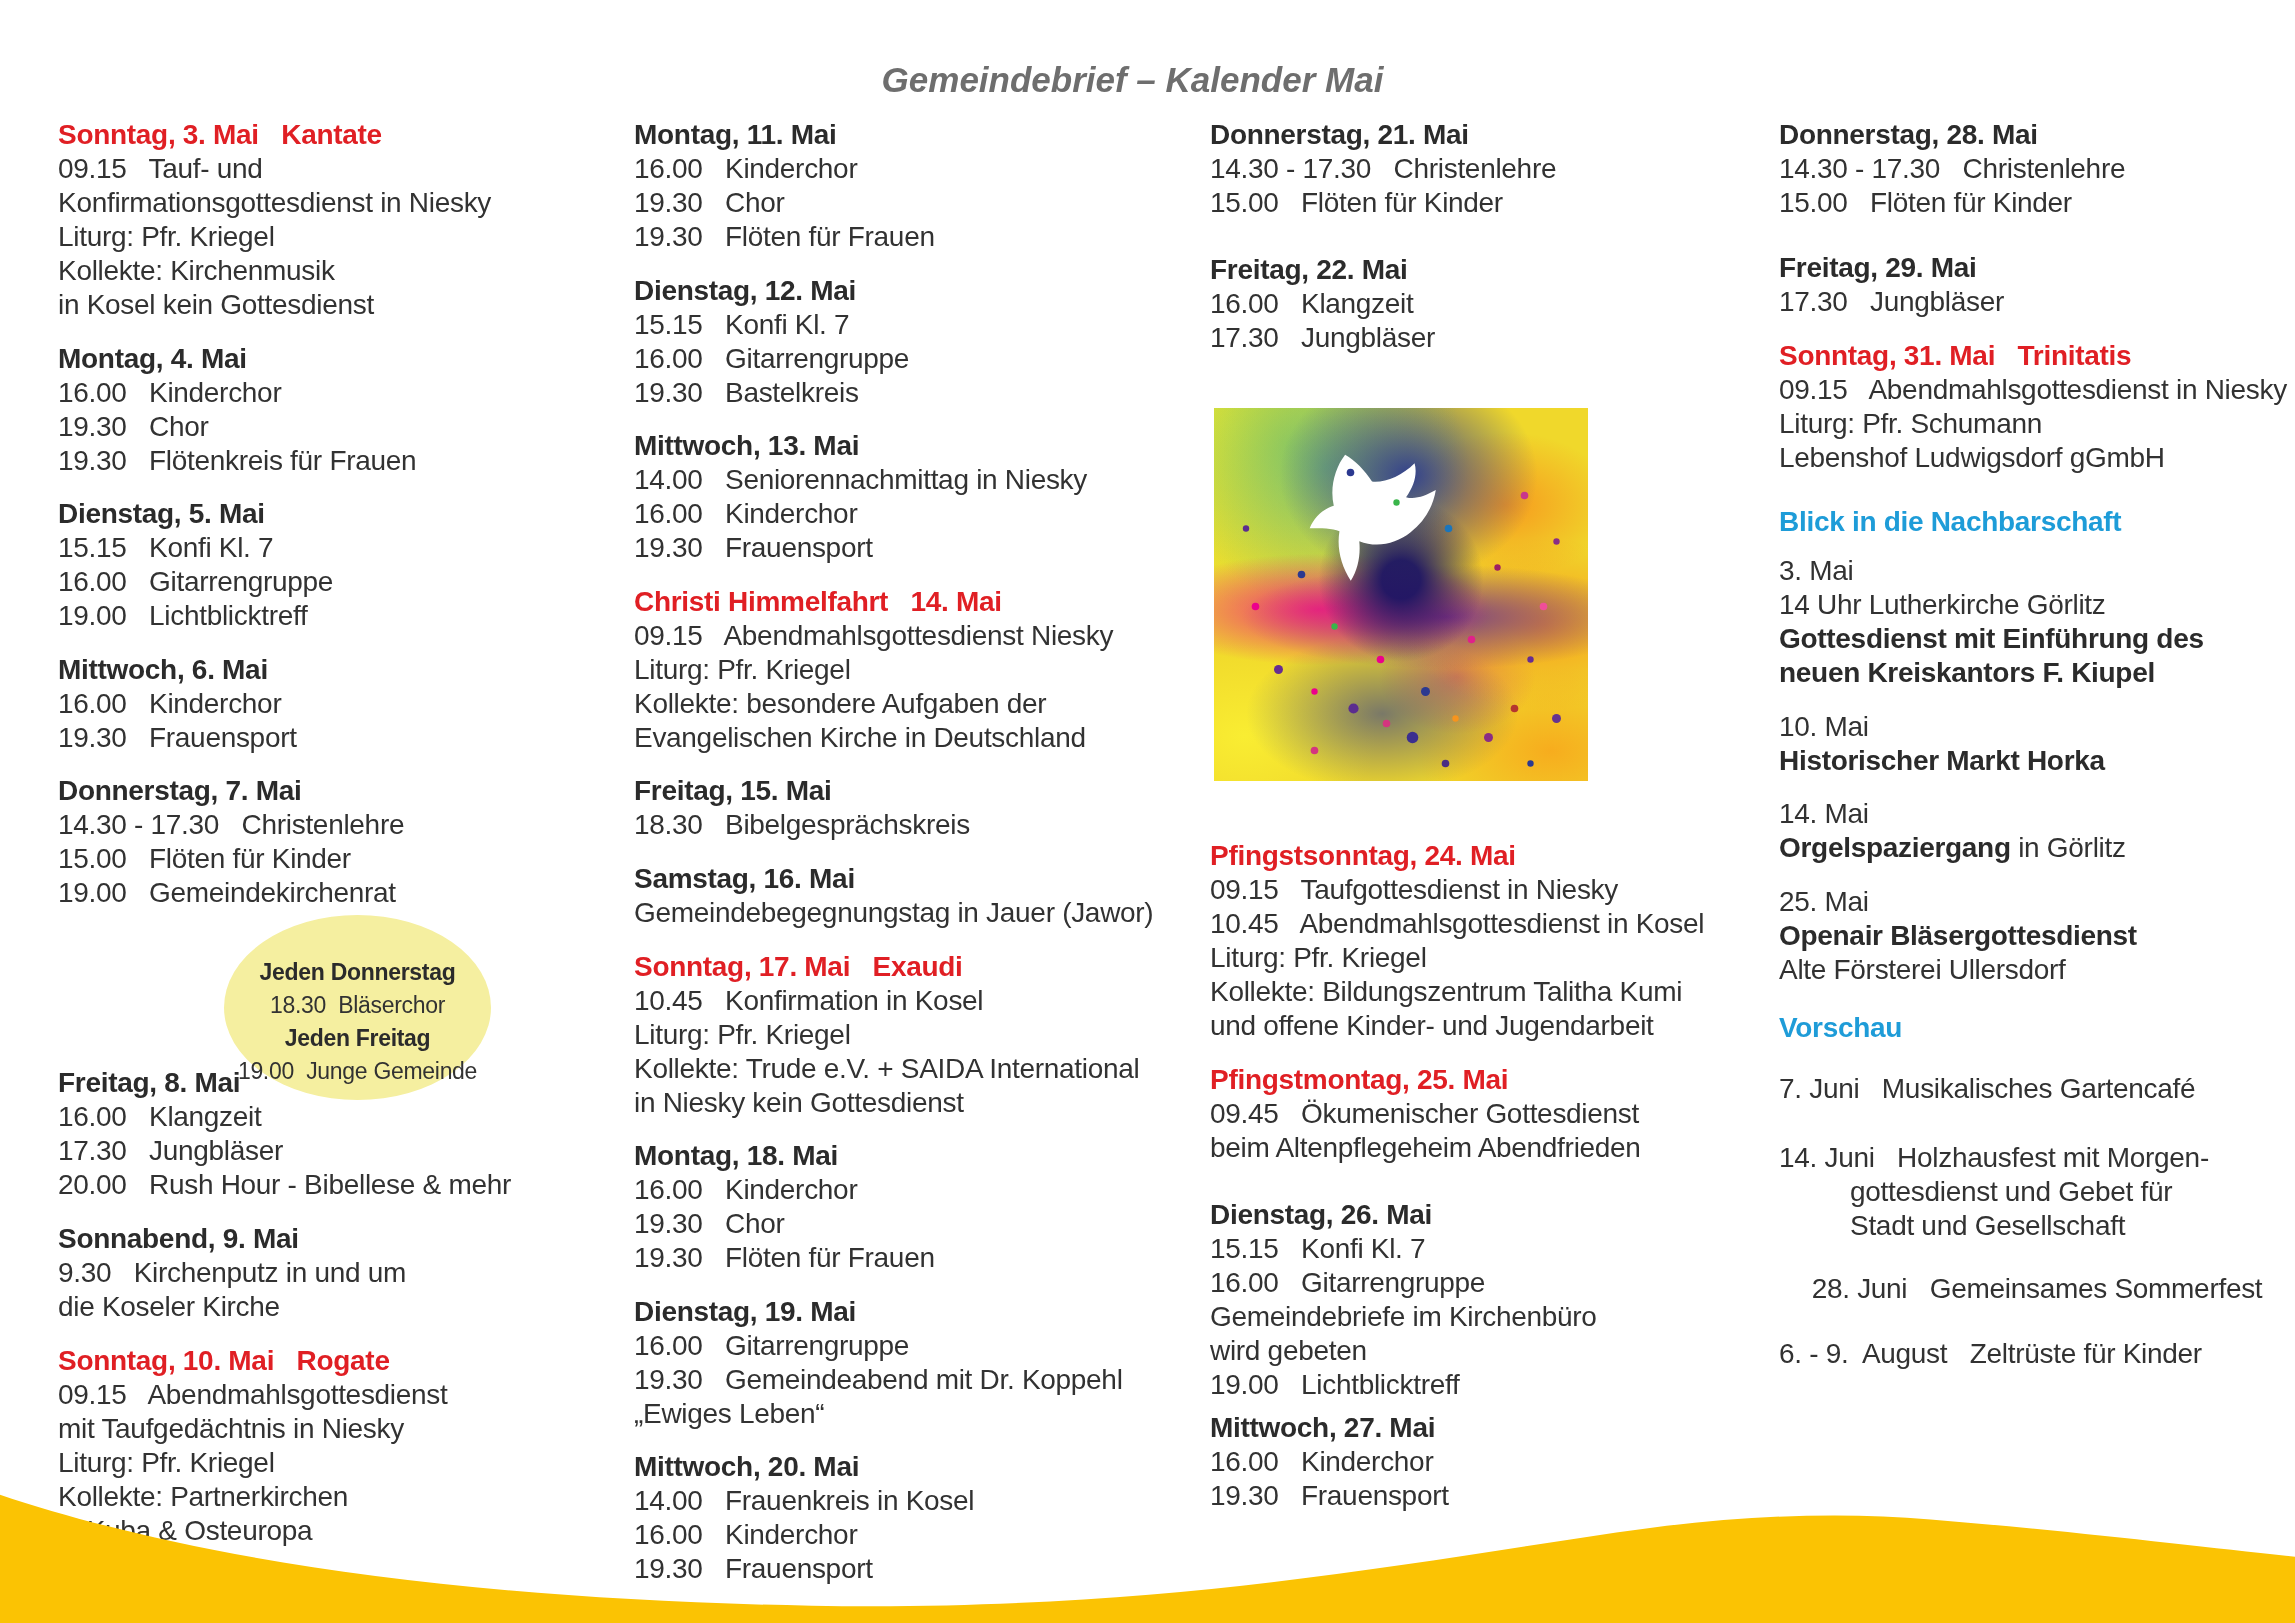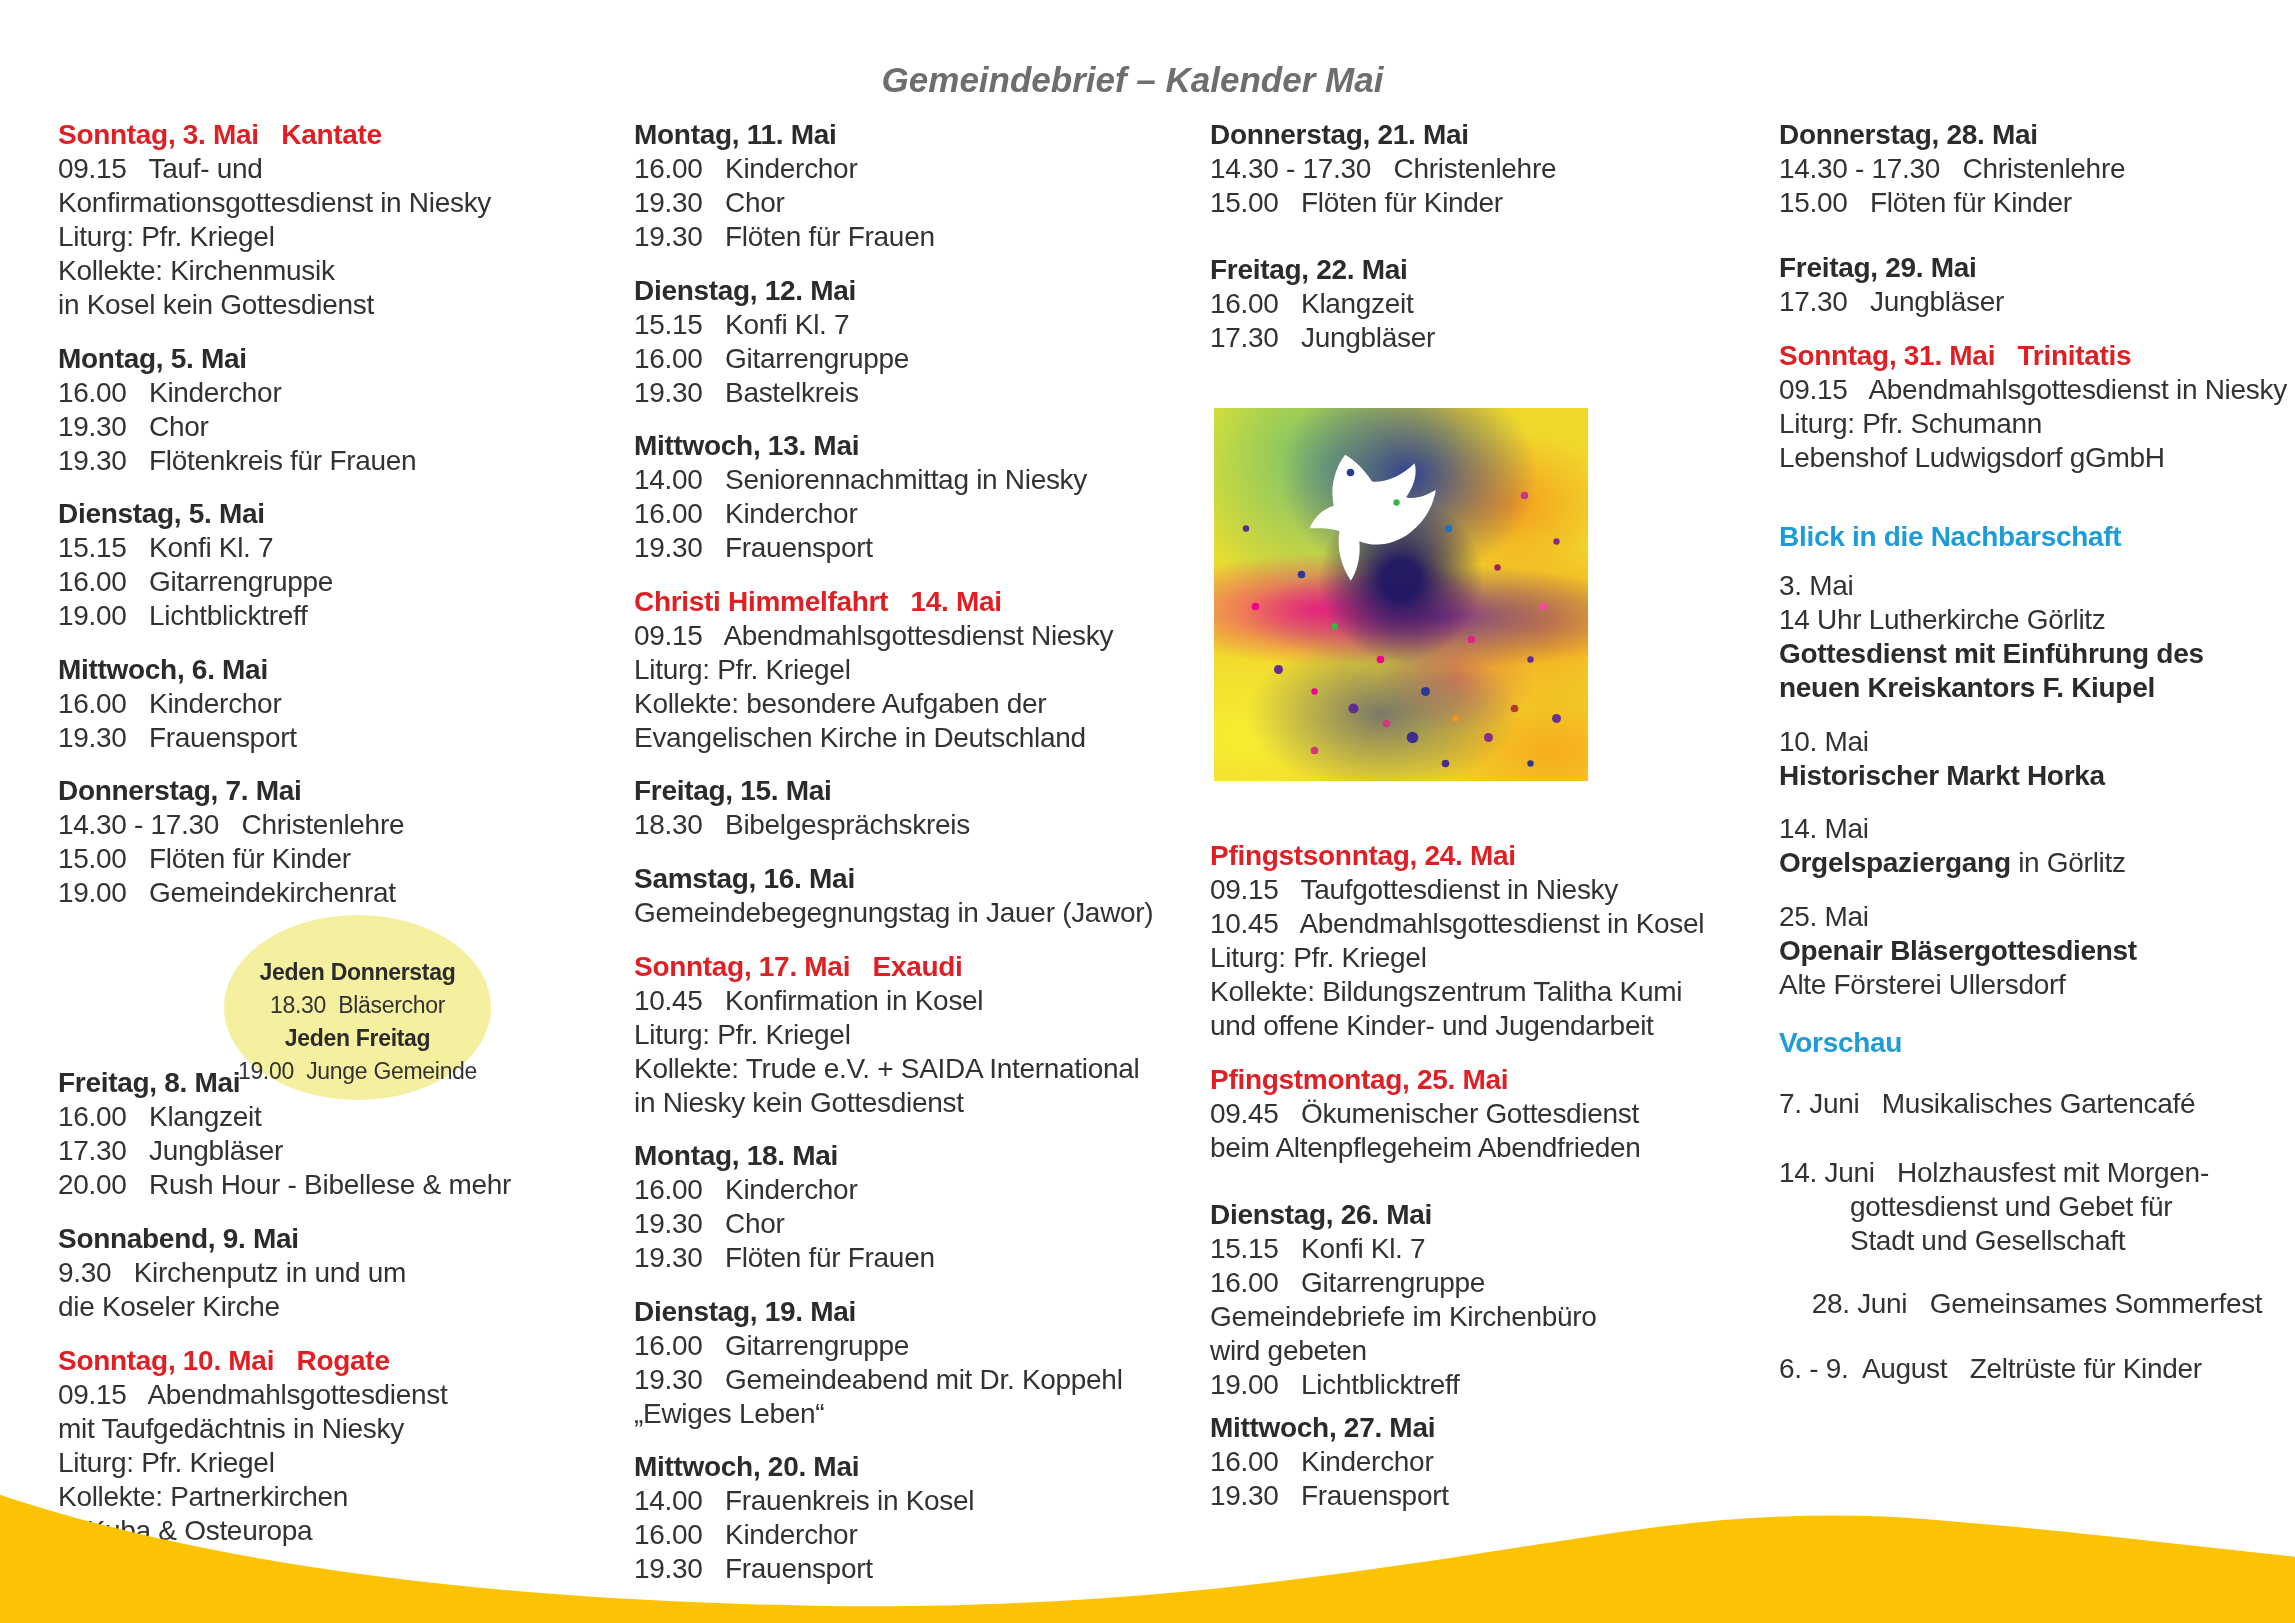--- a/index.html
+++ b/index.html
@@ -125,21 +125,21 @@
   <div class="col col-1">
       <div class="block">
         <div class="line red">Sonntag, 3. Mai   Kantate</div>
         <div class="line">09.15   Tauf- und</div>
         <div class="line">Konfirmationsgottesdienst in Niesky</div>
         <div class="line">Liturg: Pfr. Kriegel</div>
         <div class="line">Kollekte: Kirchenmusik</div>
         <div class="line">in Kosel kein Gottesdienst</div>
       </div>
       <div class="block">
-        <div class="line bold">Montag, 5. Mai</div>
+        <div class="line bold">Montag, 4. Mai</div>
         <div class="line">16.00   Kinderchor</div>
         <div class="line">19.30   Chor</div>
         <div class="line">19.30   Flötenkreis für Frauen</div>
       </div>
       <div class="block">
         <div class="line bold">Dienstag, 5. Mai</div>
         <div class="line">15.15   Konfi Kl. 7</div>
         <div class="line">16.00   Gitarrengruppe</div>
         <div class="line">19.00   Lichtblicktreff</div>
       </div>
@@ -281,21 +281,21 @@
       <div class="block" style="margin-top: 31px;">
         <div class="line bold">Freitag, 29. Mai</div>
         <div class="line">17.30   Jungbläser</div>
       </div>
       <div class="block">
         <div class="line red">Sonntag, 31. Mai   Trinitatis</div>
         <div class="line">09.15   Abendmahlsgottesdienst in Niesky</div>
         <div class="line">Liturg: Pfr. Schumann</div>
         <div class="line">Lebenshof Ludwigsdorf gGmbH</div>
       </div>
-      <div class="block" style="margin-top: 45px;">
+      <div class="block" style="margin-top: 30px;">
         <div class="line blue">Blick in die Nachbarschaft</div>
       </div>
       <div class="block" style="margin-top: 15.7px;">
         <div class="line">3. Mai</div>
         <div class="line">14 Uhr Lutherkirche Görlitz</div>
         <div class="line bold">Gottesdienst mit Einführung des</div>
         <div class="line bold">neuen Kreiskantors F. Kiupel</div>
       </div>
       <div class="block">
         <div class="line">10. Mai</div>

